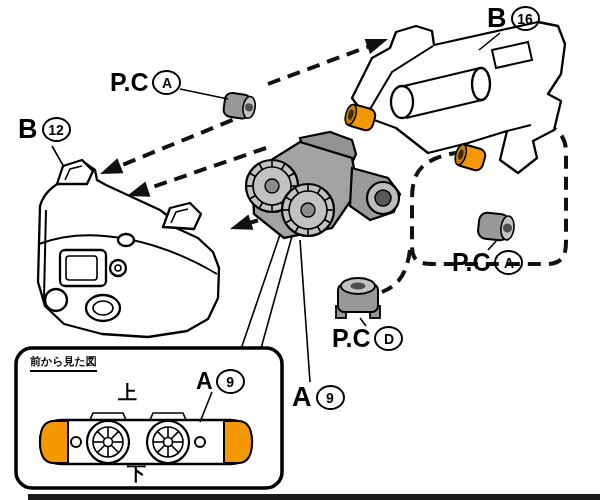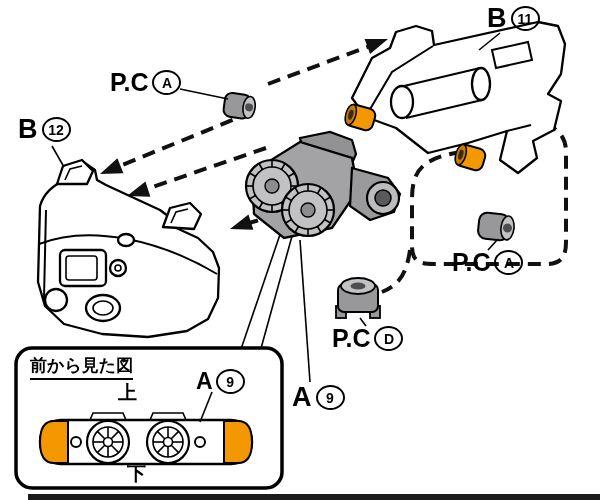--- a/index.html
+++ b/index.html
@@ -5,21 +5,21 @@
   html,body{margin:0;padding:0;background:#fff;}
   #stage{position:relative;width:600px;height:500px;background:#fff;overflow:hidden;
          font-family:"Liberation Sans",sans-serif;}
   #art{position:absolute;left:0;top:0;}
   .part-label{position:absolute;display:flex;align-items:center;gap:4px;
               font-weight:bold;font-size:25px;color:#000;line-height:1;}
   .part-label.big{font-size:27px;}
   .circled{display:inline-flex;align-items:center;justify-content:center;
            min-width:21px;height:21px;padding:0 2px;border:2.5px solid #000;
            border-radius:50%;font-size:14px;font-weight:bold;box-sizing:content-box;}
-  .inset-title{position:absolute;left:30px;top:354px;font-weight:bold;font-size:17px;
+  .inset-title{position:absolute;left:30px;top:354px;font-weight:bold;font-size:11px;
                border-bottom:2px solid #000;padding-bottom:1px;color:#000;}
   .dir-label{position:absolute;font-weight:bold;font-size:19px;color:#000;}
   .inset-part-label{position:absolute;left:196px;top:368px;display:flex;align-items:center;gap:3px;
                     font-weight:bold;font-size:23px;color:#000;}
   .bottom-bar{position:absolute;left:28px;top:494px;width:572px;height:6px;background:#1c1c1c;}
   
   .ol{fill:#fff;stroke:#000;stroke-width:2.3;stroke-linejoin:round;}
   .thin{fill:none;stroke:#000;stroke-width:1.6;}
   .thin2{fill:none;stroke:#000;stroke-width:2;}
   .dash{fill:none;stroke:#111;stroke-width:4;stroke-dasharray:13 8;}
@@ -220,21 +220,21 @@
     </g>
   </svg>
 
   <div class="part-label" style="left:110px;top:70px">
     <span>P.C</span>
     <span class="circled">A</span>
   </div>
 
   <div class="part-label big" style="left:487px;top:5px">
     <span>B</span>
-    <span class="circled">11</span>
+    <span class="circled">16</span>
   </div>
 
   <div class="part-label big" style="left:18px;top:116px">
     <span>B</span>
     <span class="circled">12</span>
   </div>
 
   <div class="part-label" style="left:452px;top:250px">
     <span>P.C</span>
     <span class="circled">A</span>

